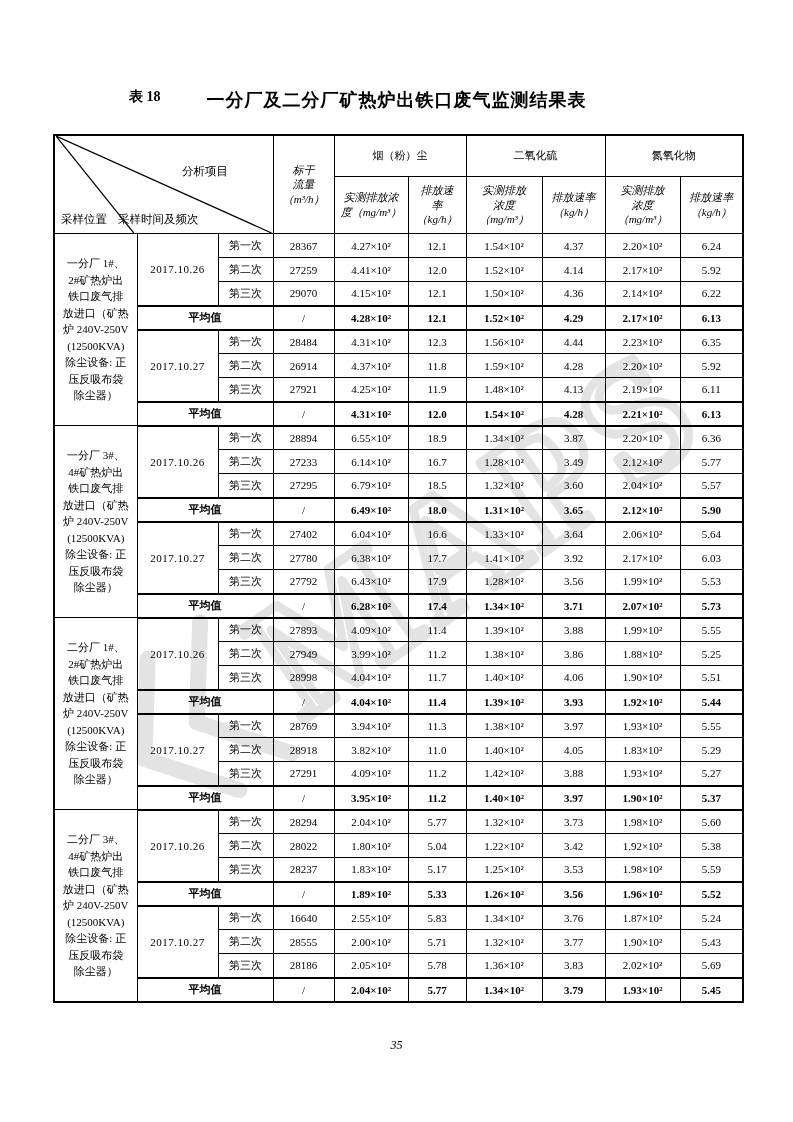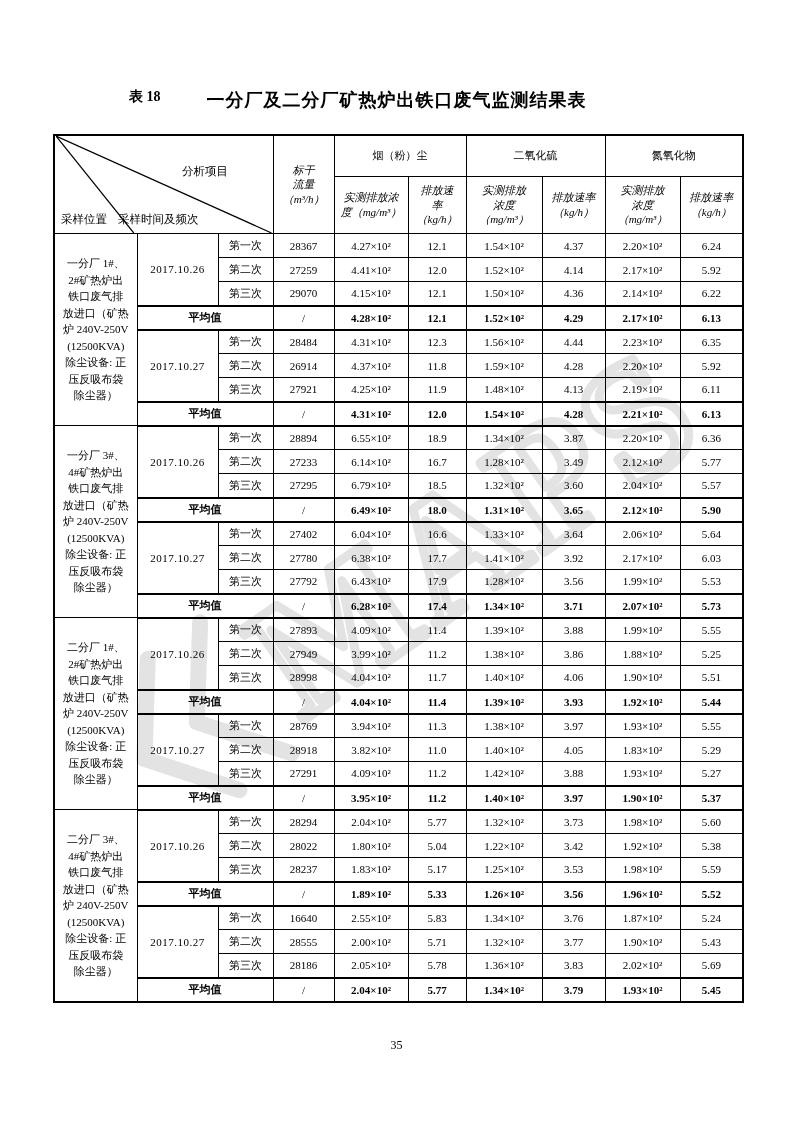--- a/index.html
+++ b/index.html
@@ -34,21 +34,21 @@
   tr.avg td.slash { font-weight:normal; }
   
   td.corner { padding:0; }
   .corner-inner { position:relative; width:100%; height:97px; }
   .corner-inner svg { position:absolute; left:0; top:0; width:100%; height:100%; }
   .corner-inner .lbl { position:absolute; font-size:11.5px; white-space:nowrap; }
   .lbl-analysis { left:126px; top:28px; }
   .lbl-time     { left:62px;  top:76px; }
   .lbl-pos      { left:5px;   top:76px; }
   
-  .page-num { position:absolute; top:1038px; left:0; width:100%; text-align:center; font-size:12px; }
+  .page-num { position:absolute; top:1038px; left:0; width:100%; text-align:center; font-size:12px;font-style:italic; }
 </style>
 </head>
 <body>
 
 <div class="page">
 
   <svg class="watermark" viewBox="0 0 680 540">
     <g transform="rotate(-35 340 270)" fill="none" stroke="#e3e3e3" stroke-linecap="round" stroke-linejoin="round">
       <path d="M88,190 L28,270 L88,350" stroke-width="16"></path>
       <path d="M152,190 L92,270 L152,350" stroke-width="16"></path>

